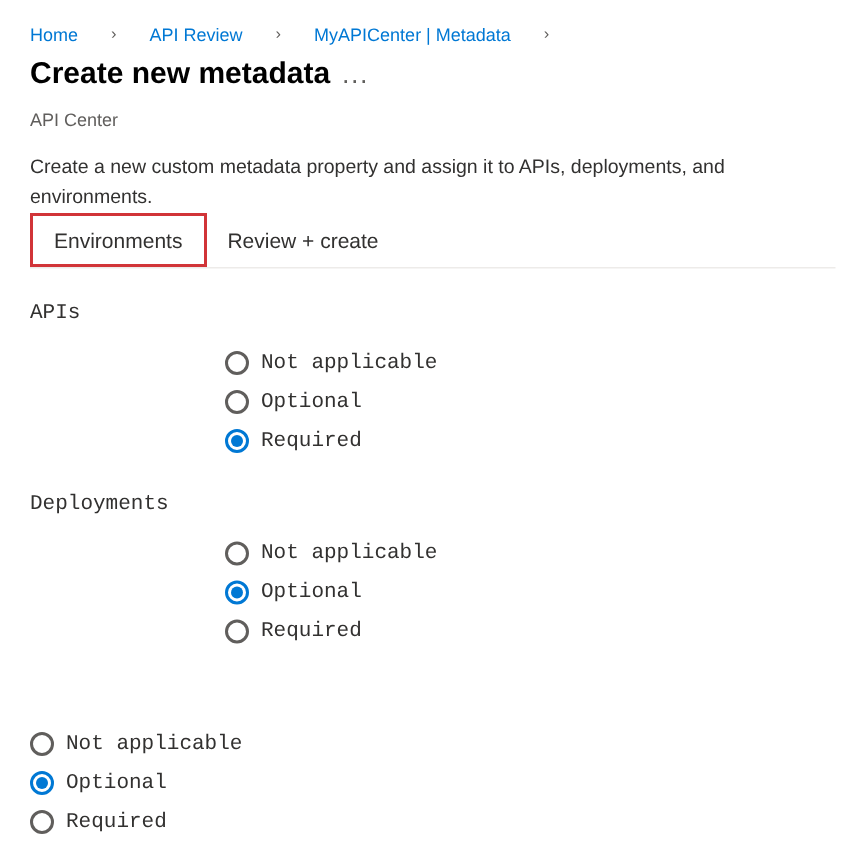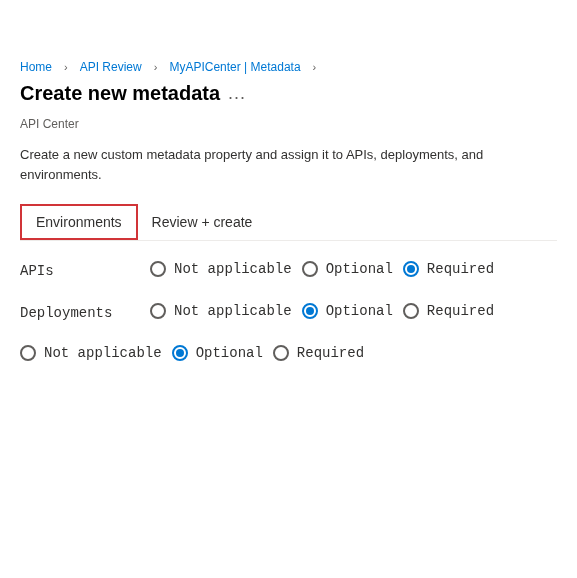--- a/index.html
+++ b/index.html
@@ -10,25 +10,24 @@
       background: #fff;
       padding: 16px 20px;
       width: 577px;
       min-height: 578px;
     }
 
     
     .breadcrumb {
       display: flex;
       align-items: center;
-      gap: 12px;
+      gap: 22px;
       font-size: 12px;
       color: #605e5c;
       margin-bottom: 8px;
-      margin-top: 44px;
     }
     .breadcrumb a {
       color: #0078d4;
       text-decoration: none;
       cursor: pointer;
     }
     .breadcrumb .separator {
       color: #605e5c;
       font-size: 11px;
     }
@@ -54,21 +53,21 @@
     .page-subtitle {
       font-size: 12px;
       color: #605e5c;
       margin-bottom: 14px;
     }
 
     
     .description {
       font-size: 13px;
       color: #323130;
-      margin-bottom: 20px;
+      margin-bottom: 2px;
       line-height: 1.5;
     }
 
     
     .tabs {
       display: flex;
       border-bottom: 1px solid #edebe9;
       margin-bottom: 20px;
       gap: 0;
     }
@@ -106,22 +105,23 @@
     }
     .field-label {
       width: 130px;
       font-size: 14px;
       color: #323130;
       padding-top: 2px;
       flex-shrink: 0;
     }
     .radio-options {
       display: flex;
-      flex-direction: row;
+      flex-direction: column;
       gap: 10px;
+      margin-top: 35px;
     }
     .radio-option {
       display: flex;
       align-items: center;
       gap: 8px;
       cursor: pointer;
     }
     .radio-circle {
       width: 16px;
       height: 16px;

